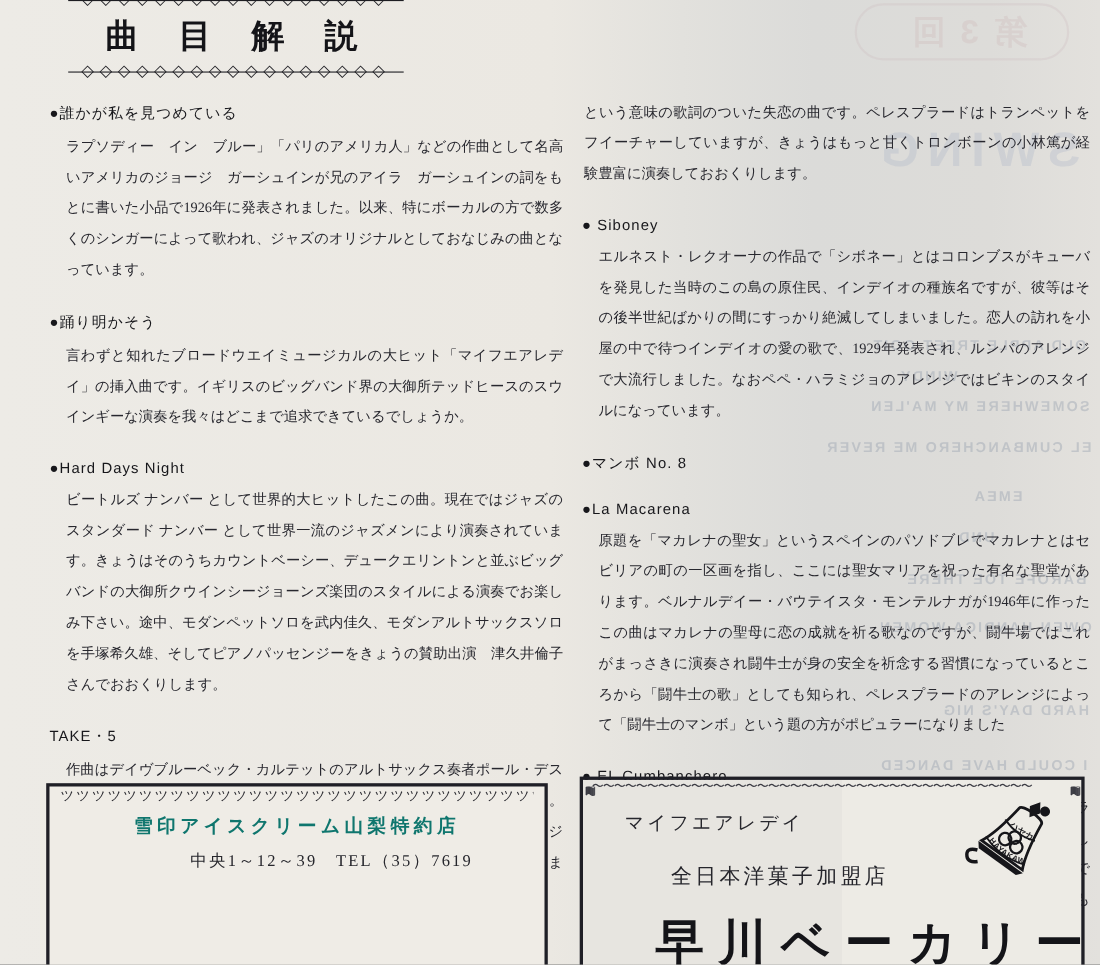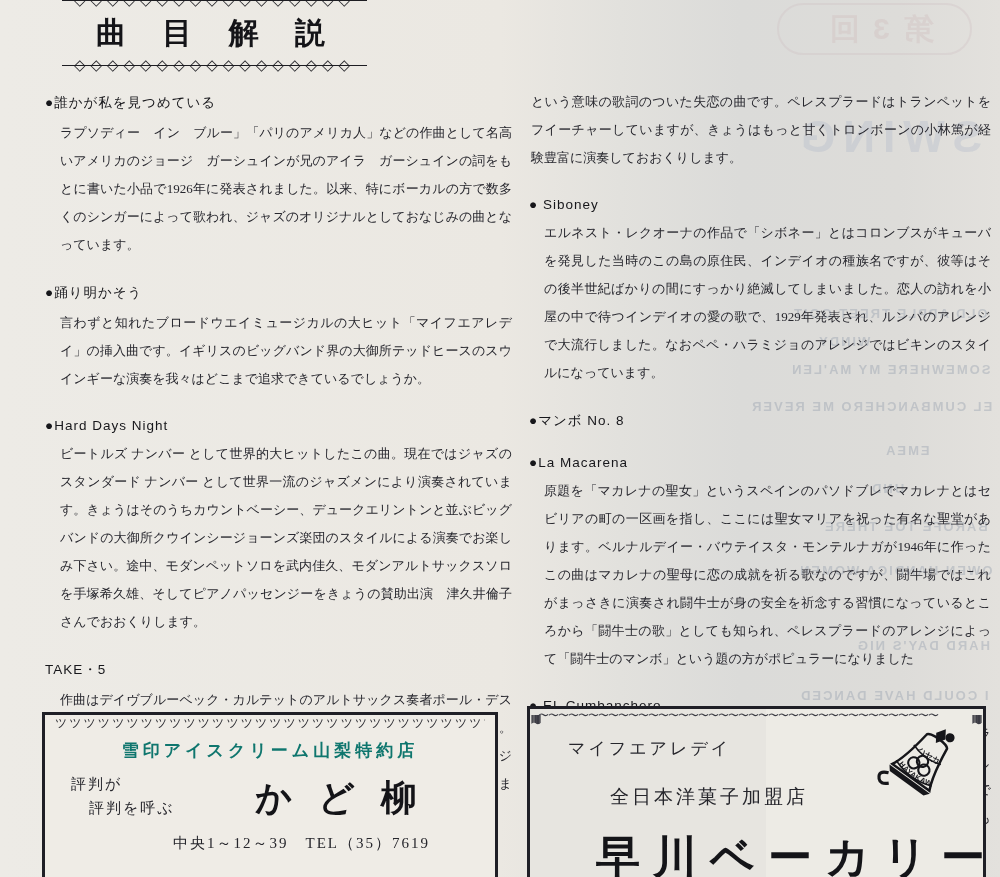--- a/index.html
+++ b/index.html
@@ -161,27 +161,20 @@
     </div>
     <div class="sec">
       <h3>● EL Cumbanchero</h3>
       <p>ラファエル・フエルナンデスの作曲したガラーチャリズムの曲です。ガラーチャはスペインで発生しキューバで栄えたにぎやかな舞踊曲で原則として6/8で演奏されます。この曲は原曲のガラーチャの他、ルンバ・サンバでも演奏されています。きょうはアップテンポのルンバ・ガラーチャとでもいうようなリズムで演奏します。</p>
     </div>
   </div>
 
   <div class="ad-left">
     <span class="rope">ツツツツツツツツツツツツツツツツツツツツツツツツツツツツツツツツツツ</span>
     <div class="hdr">雪印アイスクリーム山梨特約店</div>
-    <div class="mid">
-      <div class="slogans">
-        <div>評判が</div>
-        <div class="s2">評判を呼ぶ</div>
-      </div>
-      <div class="shop-name">かど柳</div>
-    </div>
     <div class="l4">中央1～12～39　TEL（35）7619</div>
 
   </div>
 
   <div class="ad-right">
     <span class="zz zz-top">〜〜〜〜〜〜〜〜〜〜〜〜〜〜〜〜〜〜〜〜〜〜〜〜〜〜〜〜〜〜〜〜〜〜〜〜〜〜〜〜</span>
 
     <span class="zz zz-left">〜〜〜〜〜〜〜〜〜〜〜〜〜〜〜〜〜〜</span>
     <span class="zz zz-right">〜〜〜〜〜〜〜〜〜〜〜〜〜〜〜〜〜〜</span>
     <div class="l1">マイフエアレデイ</div>

